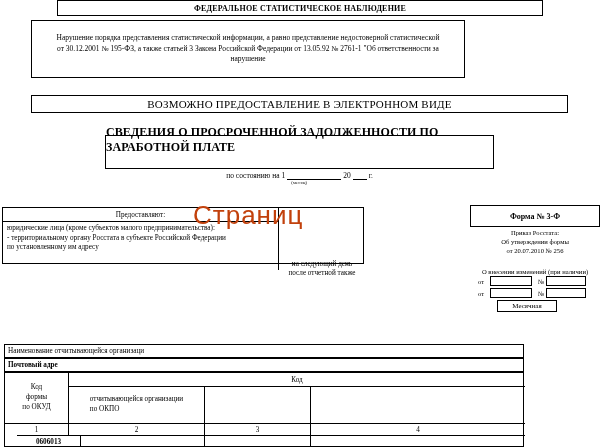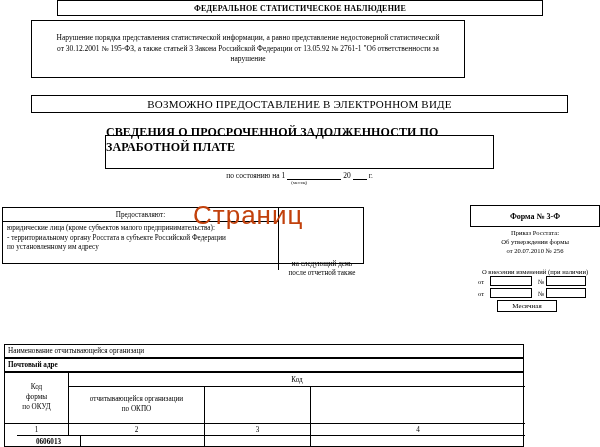--- a/index.html
+++ b/index.html
@@ -142,21 +142,21 @@
     line-height:1.35;font-size:7.2px;
   }
   #ct-code-head{
     position:absolute;left:64px;top:0;width:456px;height:14px;
     border-bottom:1px solid #000;box-sizing:border-box;
     display:flex;align-items:center;justify-content:center;font-size:7.2px;
   }
   #ct-col2{
     position:absolute;left:64px;top:14px;width:136px;height:36px;
     border-right:1px solid #000;box-sizing:border-box;
-    display:flex;align-items:center;justify-content:center;text-align:center;
+    display:flex;align-items:center;justify-content:center;
     line-height:1.35;font-size:7.2px;padding:0 3px;
   }
   #ct-col3{
     position:absolute;left:200px;top:14px;width:106px;height:36px;
     border-right:1px solid #000;box-sizing:border-box;
   }
   #ct-col4{
     position:absolute;left:306px;top:14px;width:214px;height:36px;
     box-sizing:border-box;
   }

